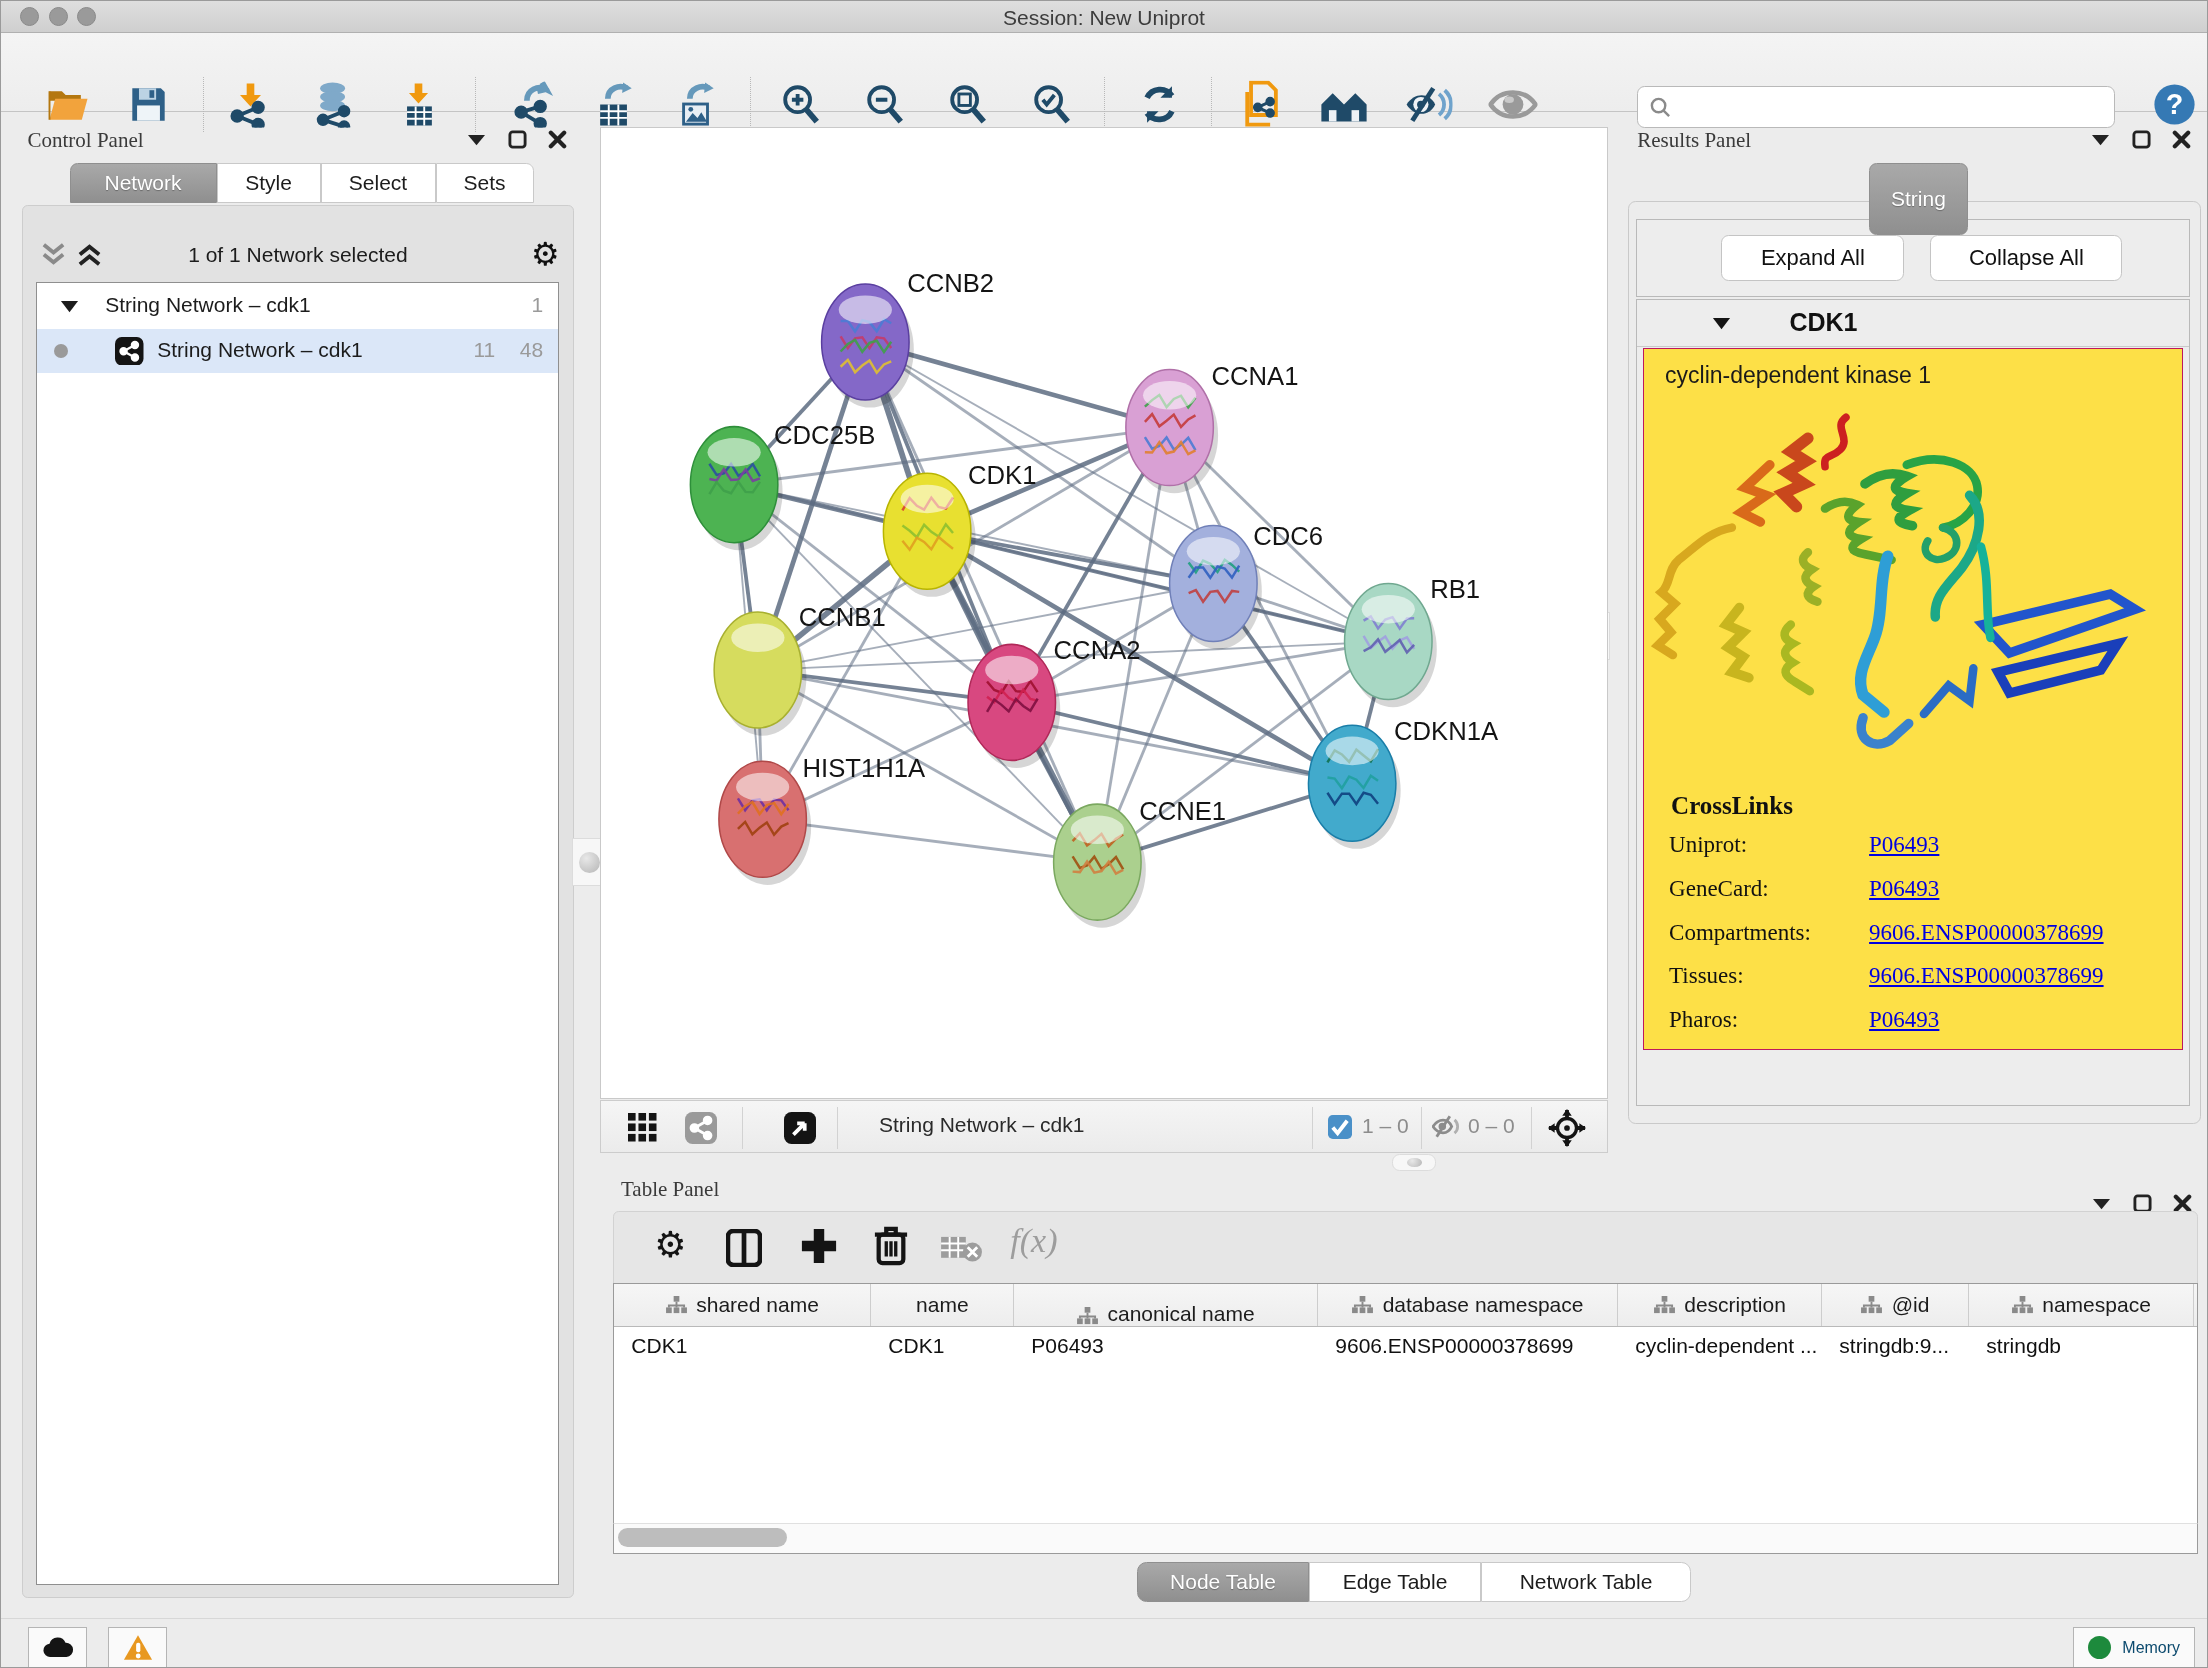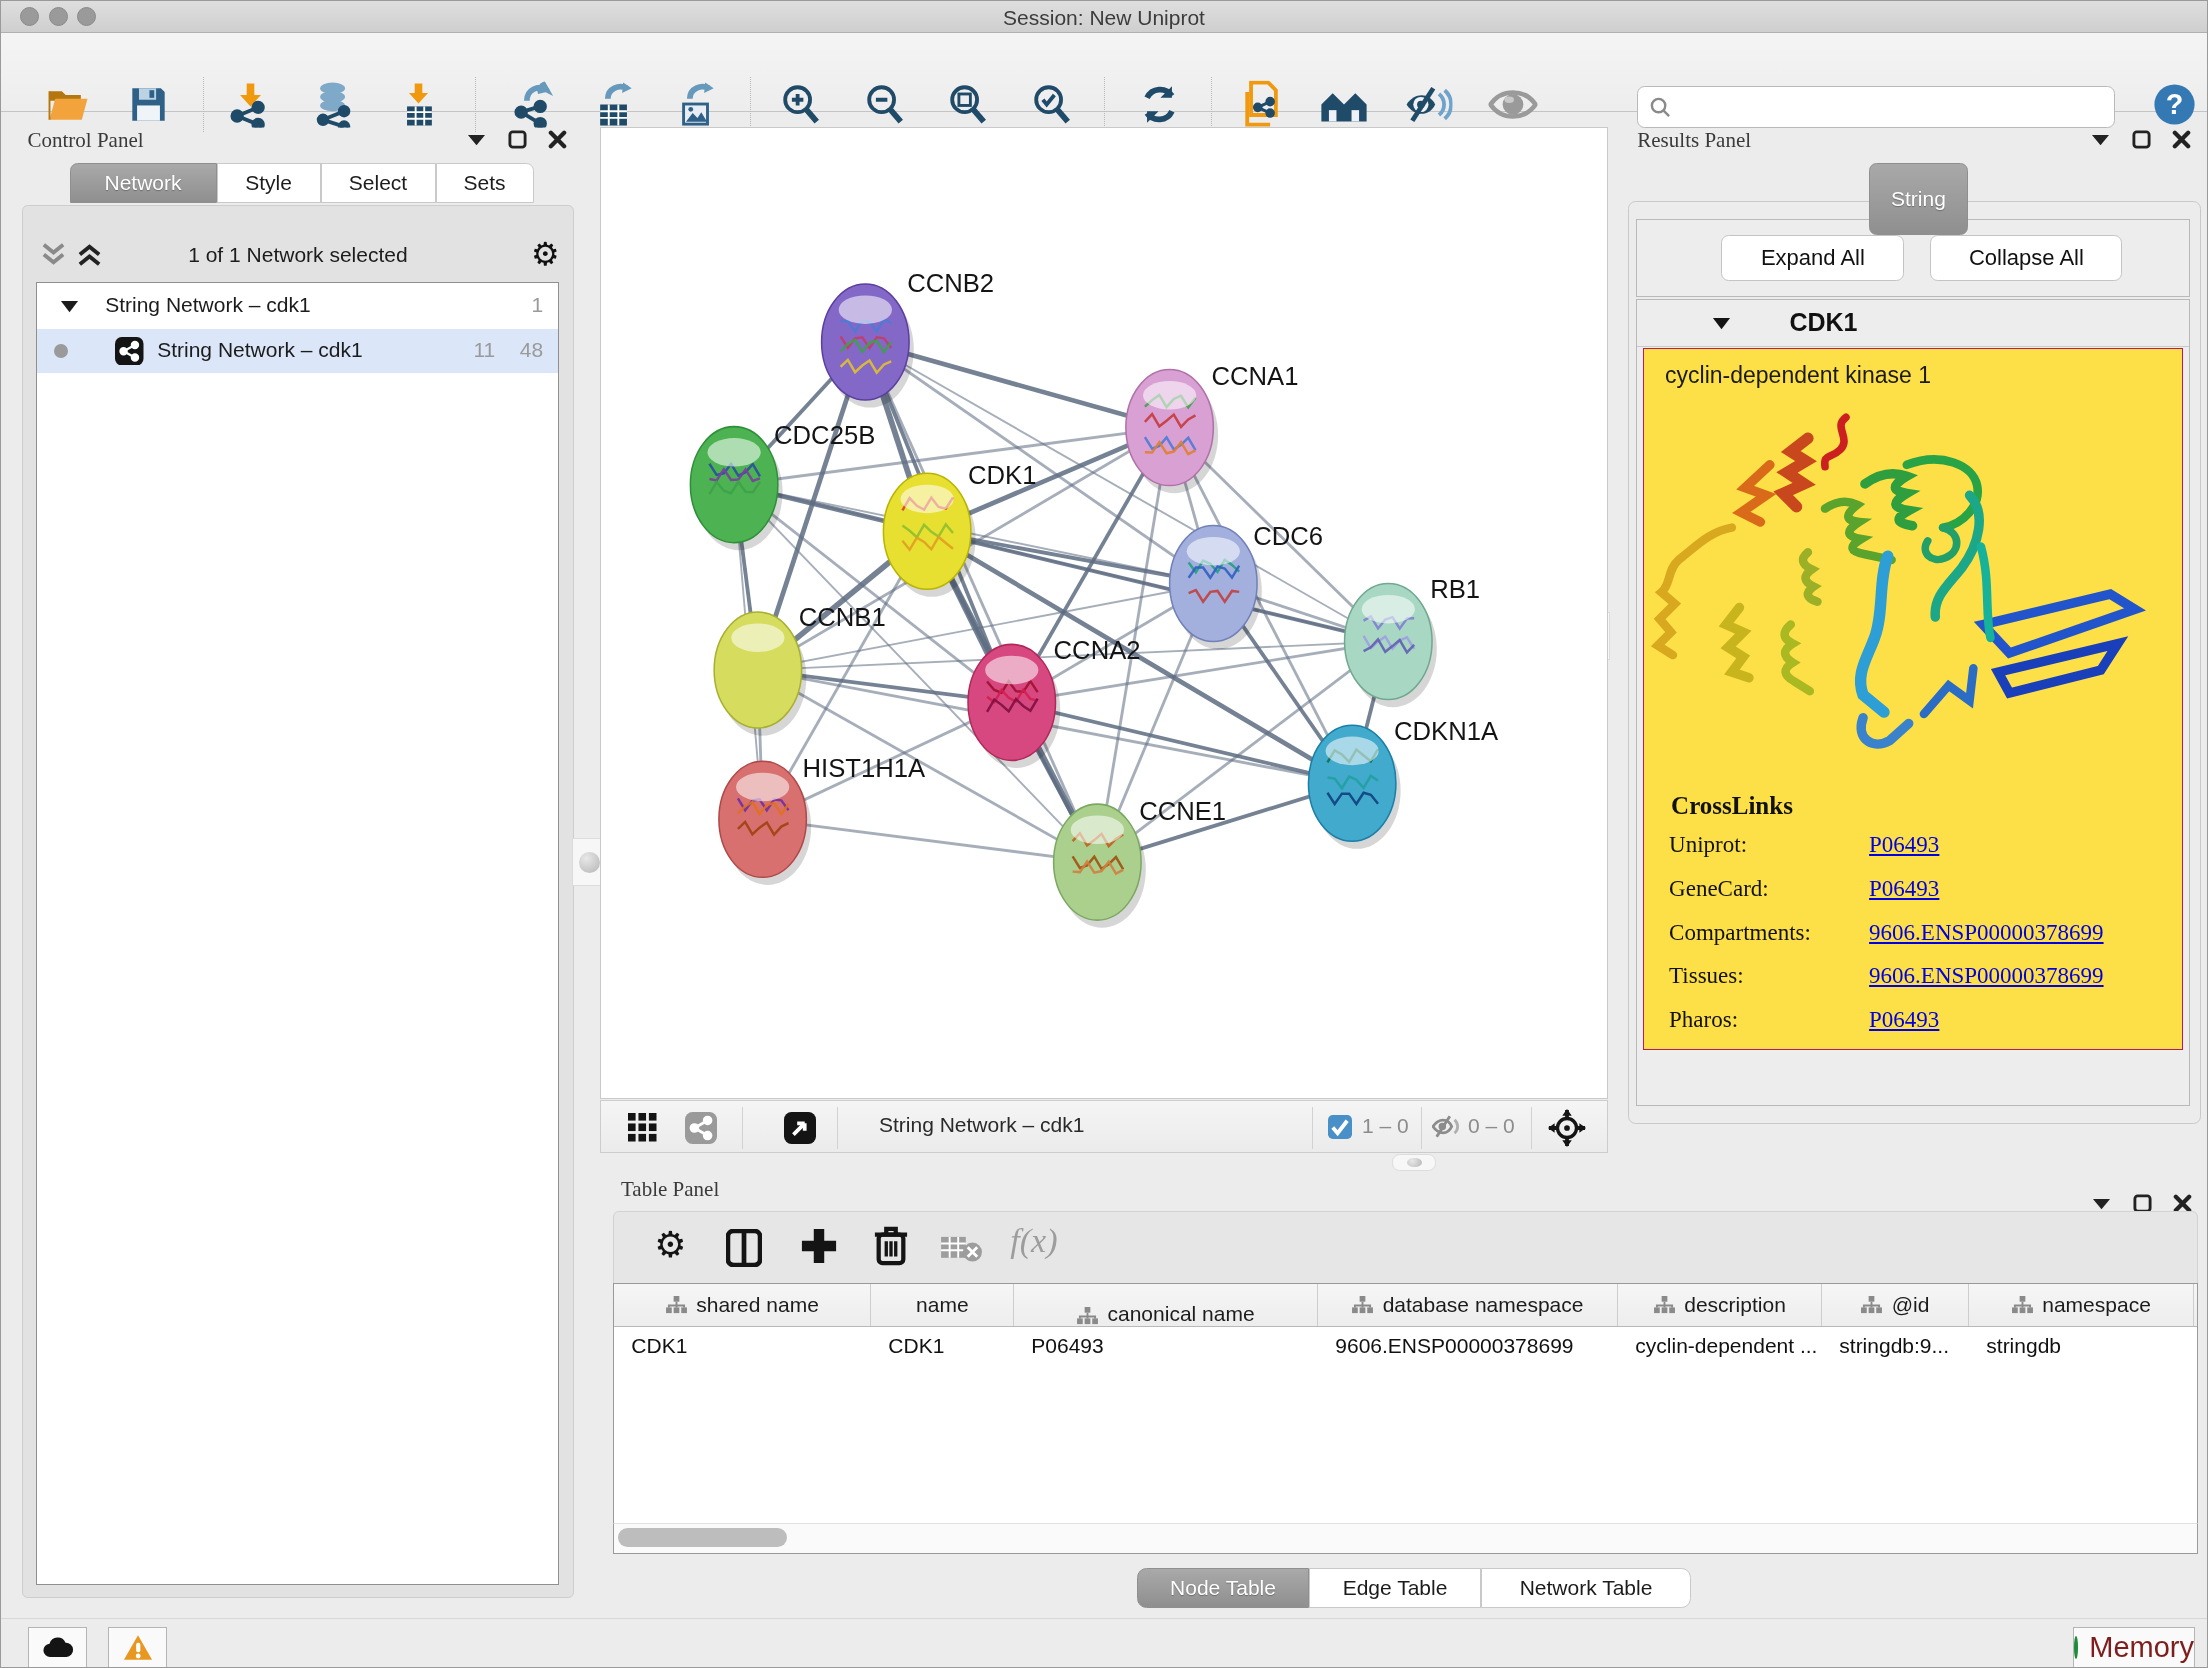--- a/index.html
+++ b/index.html
@@ -47,25 +47,25 @@
   
   #tablepanel{position:absolute;left:599px;top:1168px;width:1609px;height:449px;}
   #tp-toolbar{position:absolute;left:13.3px;top:42px;width:1583px;height:72px;background:#e6e6e6;border:1px solid #d2d2d2;border-radius:5.7px 5.7px 0 0;}
   #tp-table{position:absolute;left:13.3px;top:114px;width:1583px;height:240px;background:#fff;border:1px solid #9a9a9a;overflow:hidden;}
   .th-row{display:flex;height:42px;background:linear-gradient(#f6f6f6,#ededed);border-bottom:1px solid #b9b9b9;}
   .th{display:flex;align-items:center;justify-content:center;gap:9.5px;font-size:21px;color:#1c1c1c;border-right:1px solid #cdcdcd;box-sizing:border-box;}
   .td-row{display:flex;height:40px;}
   .td{font-size:21px;color:#111;padding:6.7px 0 0 17px;box-sizing:border-box;white-space:nowrap;overflow:hidden;}
   #tp-scroll{position:absolute;left:13.3px;top:354px;width:1583px;height:28.5px;background:#fafafa;border:1px solid #9a9a9a;border-top:1px solid #e0e0e0;}
   #tp-thumb{position:absolute;left:3.8px;top:3.8px;width:169px;height:19px;border-radius:9.5px;background:#bdbdbd;}
-  #tp-tabs{position:absolute;left:537px;top:399px;height:27px;display:flex;}
+  #tp-tabs{position:absolute;left:537px;top:399px;height:27px;display:flex;align-items:center;}
   
   #statusbar{position:absolute;left:0;top:1617px;width:100%;height:51px;background:#ececec;border-top:1px solid #d7d7d7;}
   .sb-btn{position:absolute;top:7.6px;height:42px;background:#fafafa;border:1.9px solid #b5b5b5;display:flex;align-items:center;justify-content:center;gap:11.4px;box-sizing:border-box;}
-  .memlabel{font-size:29px;color:#7f1d1d;}
+  .memlabel{font-size:16px;color:#0c4a6e;}
   .memdot{width:23px;height:23px;border-radius:50%;background:#1d8a3c;}
   svg{display:block;}
   .nodelabel{font-size:27px;fill:#141414;font-family:"Liberation Sans","DejaVu Sans",sans-serif;}
 </style>
 </head>
 <body>
 
 <div id="app">
 
   <div class="titlebar">

